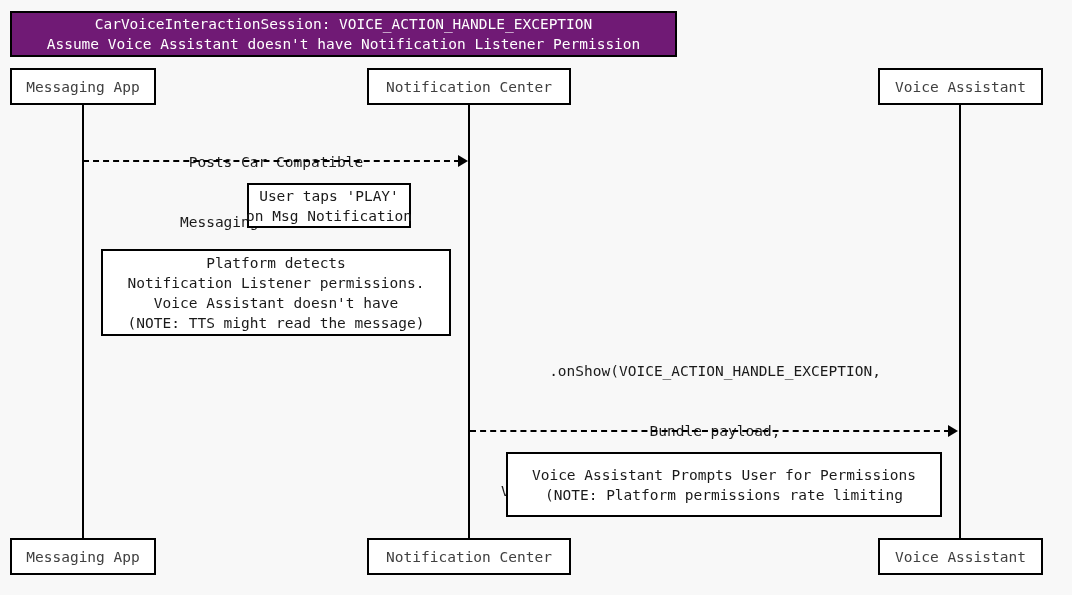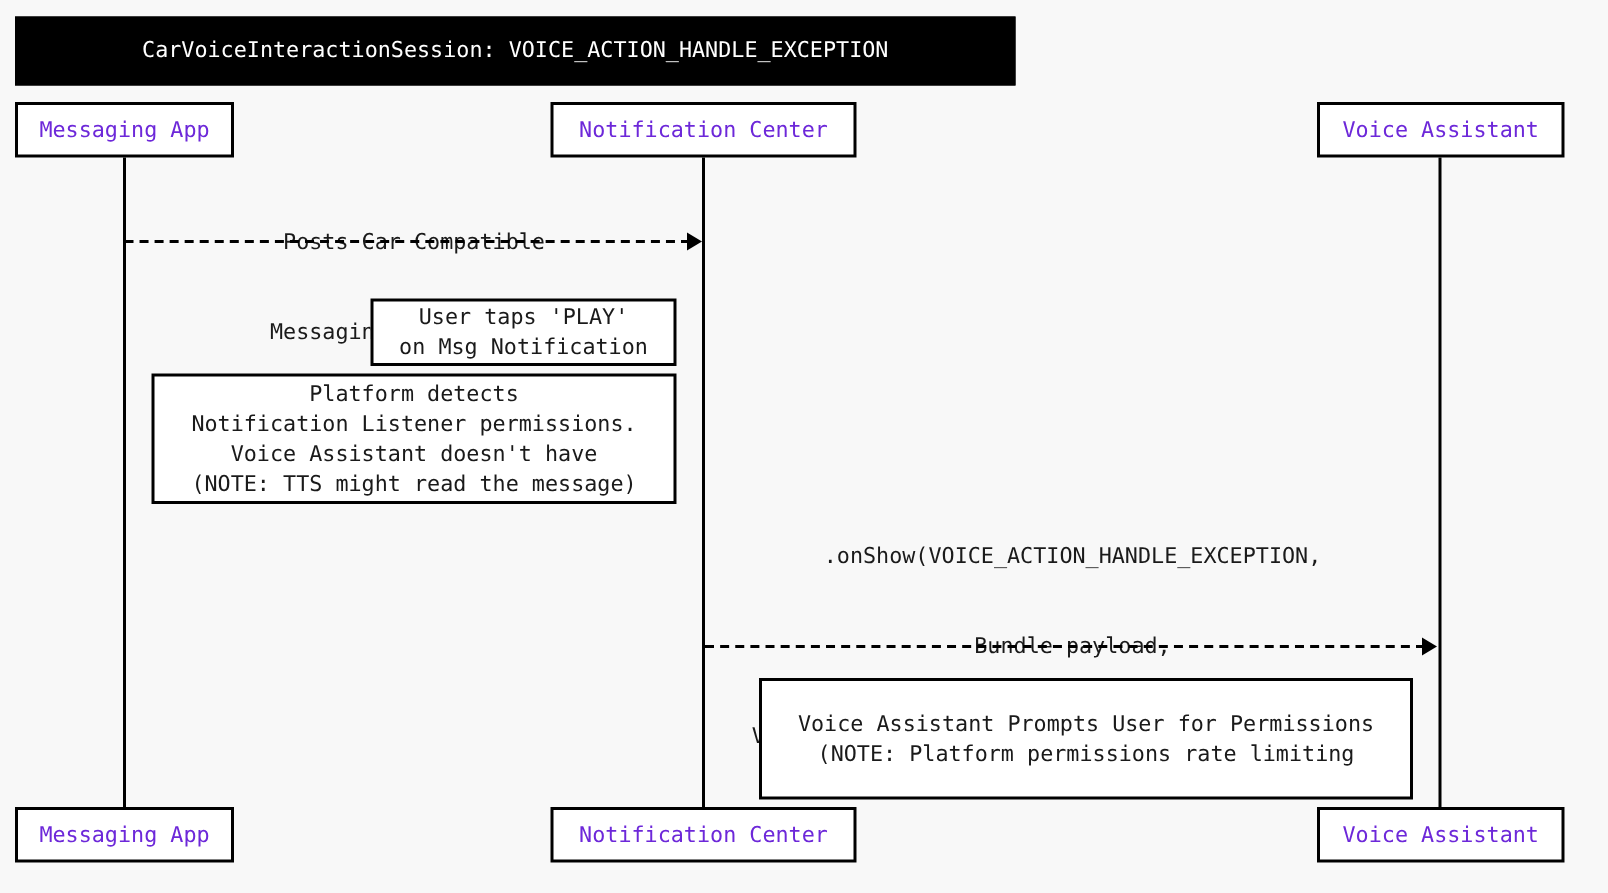--- a/index.html
+++ b/index.html
@@ -23,21 +23,21 @@
     height: 595px;
   }
 
   
   .title-box {
     position: absolute;
     left: 10px;
     top: 11px;
     width: 667px;
     height: 46px;
-    background: #000000;
+    background: #701a75;
     border: 2px solid #000000;
     box-sizing: border-box;
     display: flex;
     flex-direction: column;
     align-items: center;
     justify-content: center;
     line-height: 20px;
   }
   .title-line {
     color: #ffffff;
@@ -50,21 +50,21 @@
   .participant {
     position: absolute;
     border: 2px solid #000000;
     background: #ffffff;
     box-sizing: border-box;
     display: flex;
     align-items: center;
     justify-content: center;
     height: 37px;
     font-size: 14.5px;
-    color: #6d28d9;
+    color: #404040;
     white-space: pre;
   }
 
   
   .lifeline {
     position: absolute;
     width: 2px;
     background: #000000;
   }
 
@@ -110,20 +110,21 @@
     text-align: center;
   }
 </style>
 </head>
 <body>
 
 <div id="diagram">
 
   <div class="title-box">
     <div class="title-line">CarVoiceInteractionSession: VOICE_ACTION_HANDLE_EXCEPTION</div>
+    <div class="title-line">Assume Voice Assistant doesn't have Notification Listener Permission</div>
   </div>
 
   <div class="lifeline" style="left:82px; top:104px; height:435px;"></div>
   <div class="lifeline" style="left:468px; top:104px; height:435px;"></div>
   <div class="lifeline" style="left:959px; top:104px; height:435px;"></div>
 
   <div class="participant" style="left:10px; top:68px; width:146px;">
     <span>Messaging App</span>
   </div>
   <div class="participant" style="left:367px; top:68px; width:204px;">
@@ -133,41 +134,41 @@
     <span>Voice Assistant</span>
   </div>
 
   <div class="msg-label" style="left:83px; top:112px; width:386px;">
     <div>Posts Car Compatible</div>
     <div>Messaging Notification</div>
   </div>
   <div class="msg-line" style="left:83px; top:160px; width:377px;"></div>
   <div class="msg-head" style="left:458px; top:155px;"></div>
 
-  <div class="note" style="left:247px; top:183px; width:204px; height:45px;margin-top:16px;">
+  <div class="note" style="left:247px; top:183px; width:164px; height:45px;">
     <div class="note-line">User taps 'PLAY'</div>
     <div class="note-line">on Msg Notification</div>
   </div>
 
   <div class="note" style="left:101px; top:249px; width:350px; height:87px;">
     <div class="note-line">Platform detects</div>
     <div class="note-line">Notification Listener permissions.</div>
     <div class="note-line">Voice Assistant doesn't have</div>
     <div class="note-line">(NOTE: TTS might read the message)</div>
   </div>
 
   <div class="msg-label" style="left:470px; top:321px; width:490px;">
     <div>.onShow(VOICE_ACTION_HANDLE_EXCEPTION,</div>
     <div>Bundle payload,</div>
     <div>VoiceInteractionSession.SHOW_SOURCE_NOTIFICATION)</div>
   </div>
   <div class="msg-line" style="left:470px; top:430px; width:480px;"></div>
   <div class="msg-head" style="left:948px; top:425px;"></div>
 
-  <div class="note" style="left:506px; top:452px; width:436px; height:81px;">
+  <div class="note" style="left:506px; top:452px; width:436px; height:65px;">
     <div class="note-line">Voice Assistant Prompts User for Permissions</div>
     <div class="note-line">(NOTE: Platform permissions rate limiting</div>
   </div>
 
   <div class="participant" style="left:10px; top:538px; width:146px;">
     <span>Messaging App</span>
   </div>
   <div class="participant" style="left:367px; top:538px; width:204px;">
     <span>Notification Center</span>
   </div>

